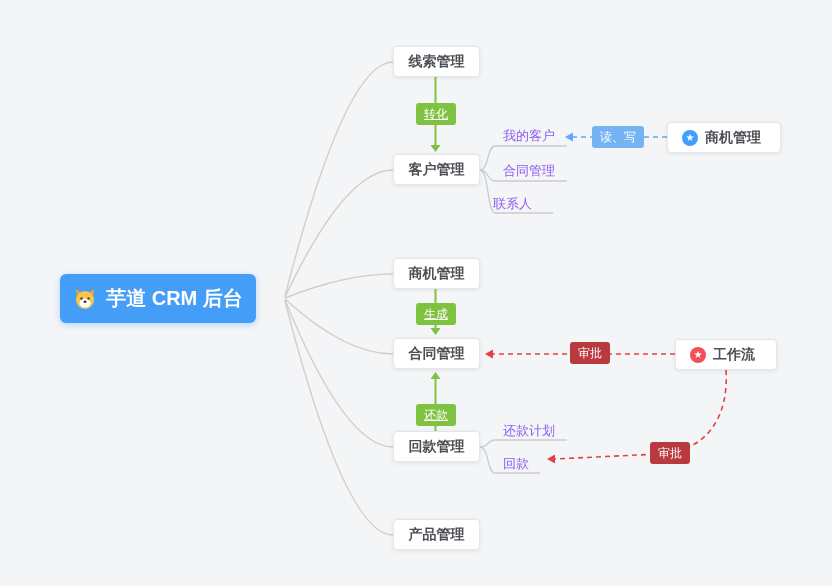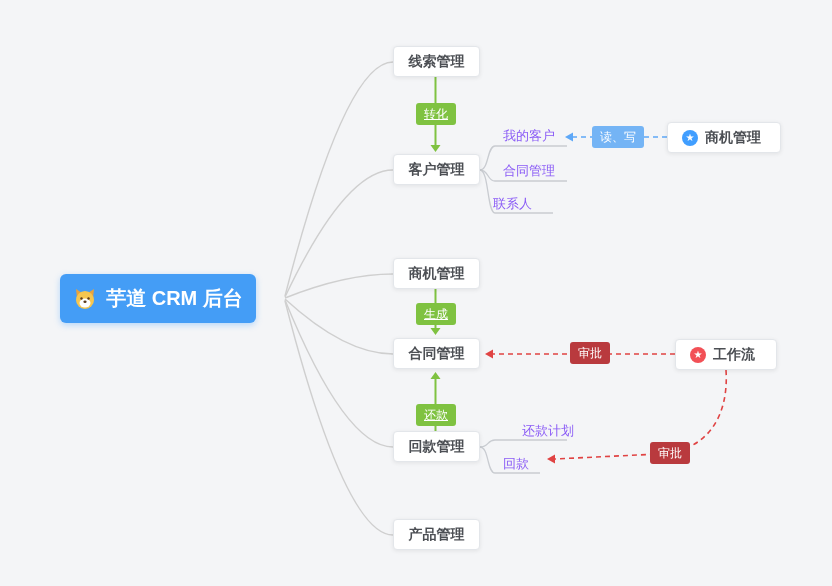--- a/index.html
+++ b/index.html
@@ -130,21 +130,21 @@
   <div class="node main-node" style="top:154px">客户管理</div>
   <div class="node main-node" style="top:258px">商机管理</div>
   <div class="node main-node" style="top:338px">合同管理</div>
   <div class="node main-node" style="top:519px">产品管理</div>
   <div class="node main-node" style="top:431px">回款管理</div>
 
   <span class="child-label" style="left:503px; top:128px">我的客户</span>
   <span class="child-label" style="left:503px; top:163px">合同管理</span>
   <span class="child-label" style="left:493px; top:196px">联系人</span>
 
-  <span class="child-label" style="left:522px; top:423px">还款计划</span>
+  <span class="child-label" style="left:503px; top:423px">还款计划</span>
   <span class="child-label" style="left:503px; top:456px">回款</span>
 
   <span class="badge green" style="left:436px; top:103px">转化</span>
   <span class="badge green" style="left:436px; top:303px">生成</span>
   <span class="badge green" style="left:436px; top:404px">还款</span>
   <span class="badge blue" style="left:618px; top:126px">读、写</span>
   <span class="badge red" style="left:578px; top:342px">审批</span>
   <span class="badge red" style="left:658px; top:442px">审批</span>
 
   <div class="node icon-node" style="left:667px; top:122px; width:114px">

